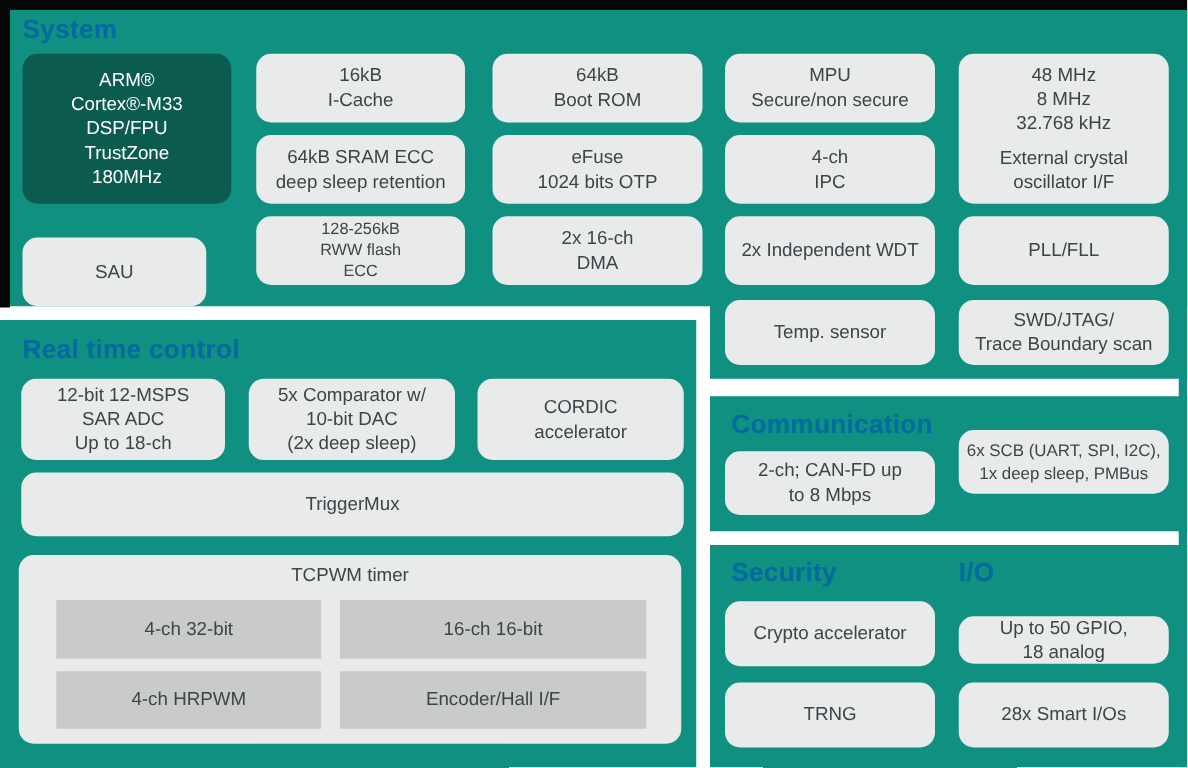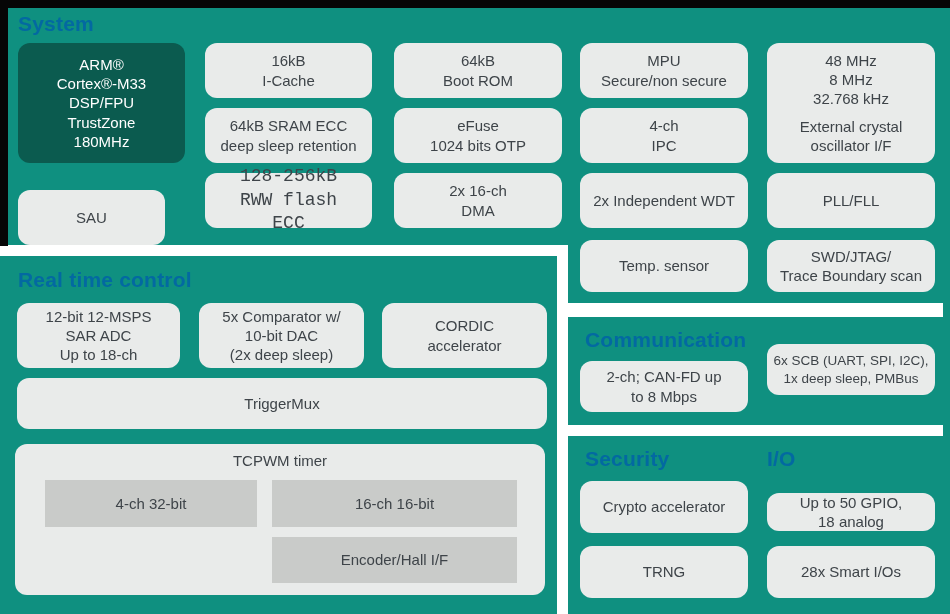--- a/index.html
+++ b/index.html
@@ -5,21 +5,21 @@
   html,body{margin:0;padding:0;background:#fff;}
   body{font-family:"Liberation Sans",sans-serif;}
   .canvas{position:relative;width:950px;height:614px;background:#fff;overflow:hidden;}
   .bar{position:absolute;background:var(--black,#060606);}
   .panel{position:absolute;background:var(--teal,#0f9080);}
   .heading{position:absolute;color:#0369a1;font-weight:700;font-size:21px;letter-spacing:.2px;}
   .blk{position:absolute;background:var(--block,#e9ebea);color:var(--text,#3e4449);
        display:flex;flex-direction:column;align-items:center;justify-content:center;
        text-align:center;font-size:15px;line-height:1.27;border-radius:12px;}
   .blk.dark{background:var(--dark,#0b5b4f);color:#fff;}
-  .blk.sm{font-size:18px;line-height:1.3;font-family:Liberation Mono, monospace;}
+  .blk.sm{font-size:13px;line-height:1.3;}
   .blk.xs{font-size:13.5px;}
   .grp2{margin-top:9px;}
   .tcpwm-title{position:absolute;top:7px;left:0;right:0;text-align:center;
        font-size:15px;color:var(--text,#3e4449);}
   .cell{position:absolute;background:var(--cell,#c9cbc9);color:var(--text,#3e4449);
        display:flex;align-items:center;justify-content:center;font-size:15px;}
 </style>
 </head>
 <body>
 
@@ -62,20 +62,21 @@
 
   <div class="blk" style="left:17px;top:303px;width:163px;height:65px">12-bit 12-MSPS<br>SAR ADC<br>Up to 18-ch</div>
   <div class="blk" style="left:199px;top:303px;width:165px;height:65px">5x Comparator w/<br>10-bit DAC<br>(2x deep sleep)</div>
   <div class="blk" style="left:382px;top:303px;width:165px;height:65px">CORDIC<br>accelerator</div>
   <div class="blk" style="left:17px;top:378px;width:530px;height:51px">TriggerMux</div>
 
   <div class="blk" style="left:15px;top:444px;width:530px;height:151px">
     <span class="tcpwm-title">TCPWM timer</span>
     <div class="cell" style="left:30px;top:36px;width:212px;height:47px">4-ch 32-bit</div>
     <div class="cell" style="left:257px;top:36px;width:245px;height:47px">16-ch 16-bit</div>
+    <div class="cell" style="left:30px;top:93px;width:212px;height:46px">4-ch HRPWM</div>
     <div class="cell" style="left:257px;top:93px;width:245px;height:46px">Encoder/Hall I/F</div>
   </div>
 
   <div class="blk" style="left:580px;top:361px;width:168px;height:51px">2-ch; CAN-FD up<br>to 8 Mbps</div>
   <div class="blk xs" style="left:767px;top:344px;width:168px;height:51px">6x SCB (UART, SPI, I2C),<br>1x deep sleep, PMBus</div>
 
   <div class="blk" style="left:580px;top:481px;width:168px;height:52px">Crypto accelerator</div>
   <div class="blk" style="left:767px;top:493px;width:168px;height:38px">Up to 50 GPIO,<br>18 analog</div>
   <div class="blk" style="left:580px;top:546px;width:168px;height:52px">TRNG</div>
   <div class="blk" style="left:767px;top:546px;width:168px;height:52px">28x Smart I/Os</div>

